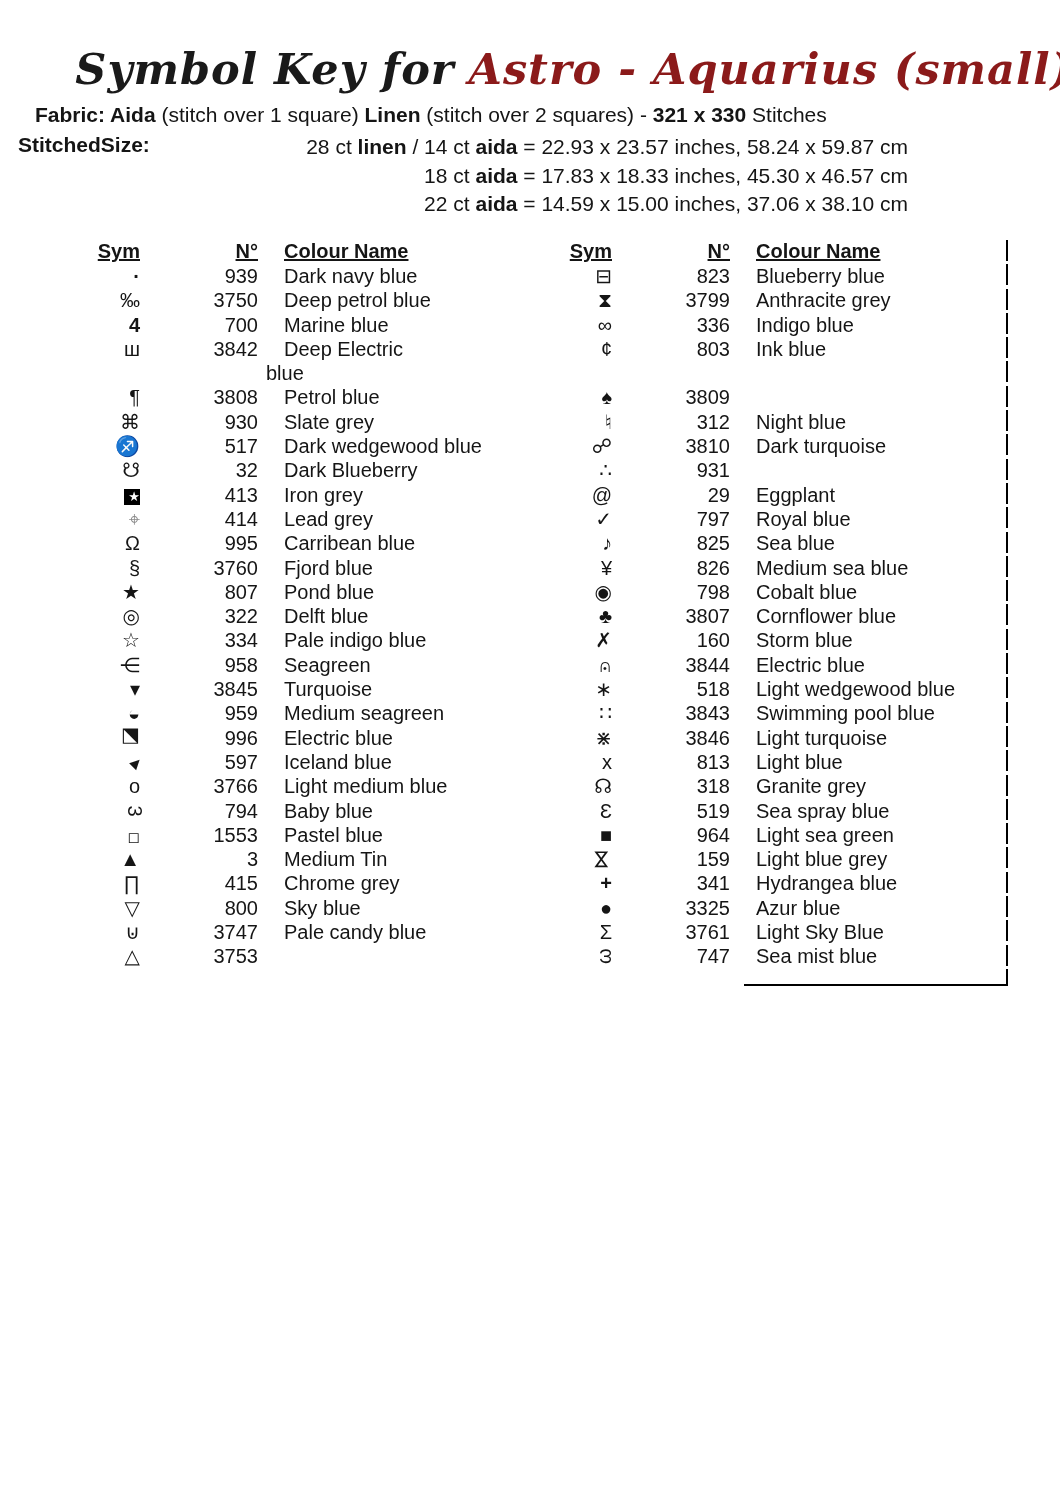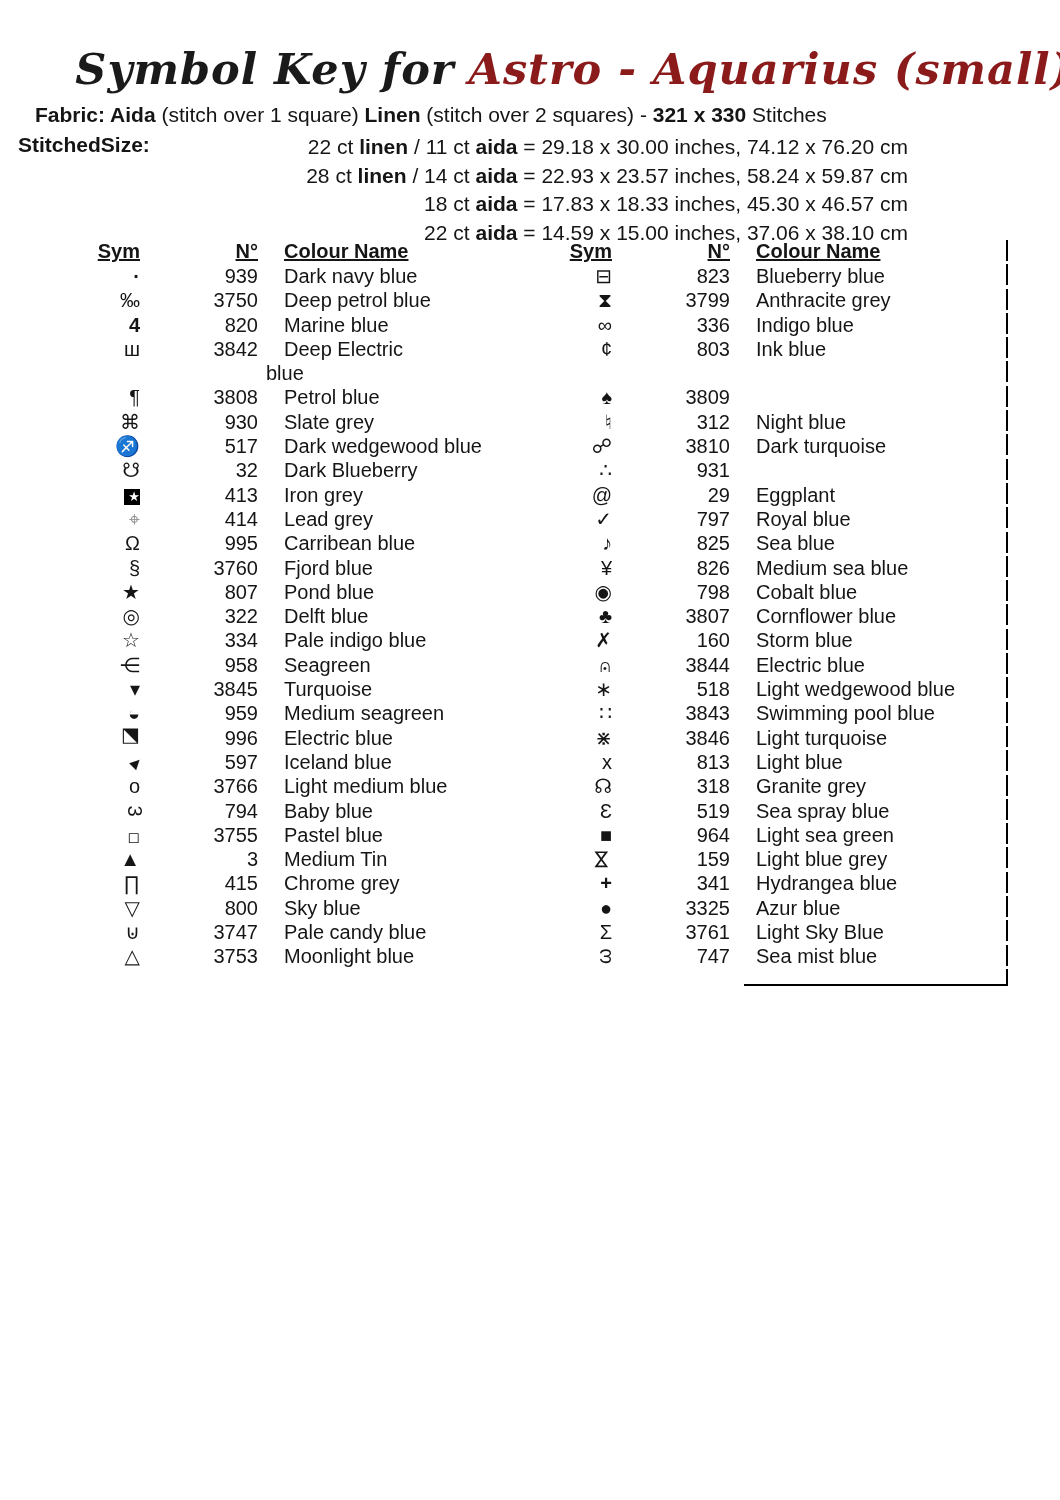--- a/index.html
+++ b/index.html
@@ -58,21 +58,20 @@
 <div class="page">
 
   <div class="title">
     <span class="t-prefix" style="color: rgb(26, 26, 26);">Symbol Key for</span><span class="t-pattern" style="color: rgb(139, 26, 26);">Astro - Aquarius (small)</span>
   </div>
 
   <div class="fabric-line"><span style="font-weight: bold;">Fabric:  </span><span style="font-weight: bold;">Aida</span><span>  (stitch over 1 square)   </span><span style="font-weight: bold;">Linen</span><span>  (stitch over 2 squares) -  </span><span style="font-weight: bold;">321 x 330</span><span> Stitches</span></div>
 
   <div class="size-label">StitchedSize:</div>
   <div class="size-lines">
-    <div><span>22 ct </span><span style="font-weight: bold;">linen</span><span> / 11 ct </span><span style="font-weight: bold;">aida</span><span> = 29.18 x 30.00 inches, 74.12 x 76.20 cm</span></div>
     <div><span>28 ct </span><span style="font-weight: bold;">linen</span><span> / 14 ct </span><span style="font-weight: bold;">aida</span><span> = 22.93 x 23.57 inches, 58.24 x 59.87 cm</span></div>
     <div><span>18 ct </span><span style="font-weight: bold;">aida</span><span>  = 17.83 x 18.33 inches, 45.30 x 46.57 cm</span></div>
     <div><span>22 ct </span><span style="font-weight: bold;">aida</span><span> = 14.59 x 15.00 inches, 37.06 x 38.10 cm</span></div>
   </div>
 
   <div class="key-table">
     <div class="col" id="col-left">
       <div class="row hdr">
         <div class="c-sym"><span class="u">Sym</span></div>
         <div class="c-num"><span class="u">N°</span></div>
@@ -84,21 +83,21 @@
             <div class="c-num">939</div>
             <div class="c-name">Dark navy blue</div>
           </div>
           <div class="row">
             <div class="c-sym"><span class="glyph">‰</span></div>
             <div class="c-num">3750</div>
             <div class="c-name">Deep petrol blue</div>
           </div>
           <div class="row">
             <div class="c-sym"><span class="glyph b">4</span></div>
-            <div class="c-num">820</div>
+            <div class="c-num">700</div>
             <div class="c-name">Marine blue</div>
           </div>
           <div class="row">
             <div class="c-sym"><span class="glyph">ш</span></div>
             <div class="c-num">3842</div>
             <div class="c-name">Deep Electric</div>
           </div>
           <div class="row">
             <div class="c-sym"></div>
             <div class="c-num"></div>
@@ -189,21 +188,21 @@
             <div class="c-num">3766</div>
             <div class="c-name">Light medium blue</div>
           </div>
           <div class="row">
             <div class="c-sym"><span class="glyph rot90">3</span></div>
             <div class="c-num">794</div>
             <div class="c-name">Baby blue</div>
           </div>
           <div class="row">
             <div class="c-sym"><span class="glyph sm">◻</span></div>
-            <div class="c-num">3755</div>
+            <div class="c-num">1553</div>
             <div class="c-name">Pastel blue</div>
           </div>
           <div class="row">
             <div class="c-sym"><span class="glyph">▲</span></div>
             <div class="c-num">3</div>
             <div class="c-name">Medium Tin</div>
           </div>
           <div class="row">
             <div class="c-sym"><span class="glyph">∏</span></div>
             <div class="c-num">415</div>
@@ -215,21 +214,20 @@
             <div class="c-name">Sky blue</div>
           </div>
           <div class="row">
             <div class="c-sym"><span class="glyph">⊍</span></div>
             <div class="c-num">3747</div>
             <div class="c-name">Pale candy blue</div>
           </div>
           <div class="row">
             <div class="c-sym"><span class="glyph">△</span></div>
             <div class="c-num">3753</div>
-            <div class="c-name">Moonlight blue</div>
           </div>
         </div>
     </div>
     <div class="col" id="col-right">
       <div class="row hdr">
         <div class="c-sym"><span class="u">Sym</span></div>
         <div class="c-num"><span class="u">N°</span></div>
         <div class="c-name"><span class="u">Colour Name</span></div>
       </div>
       <div class="rows">

